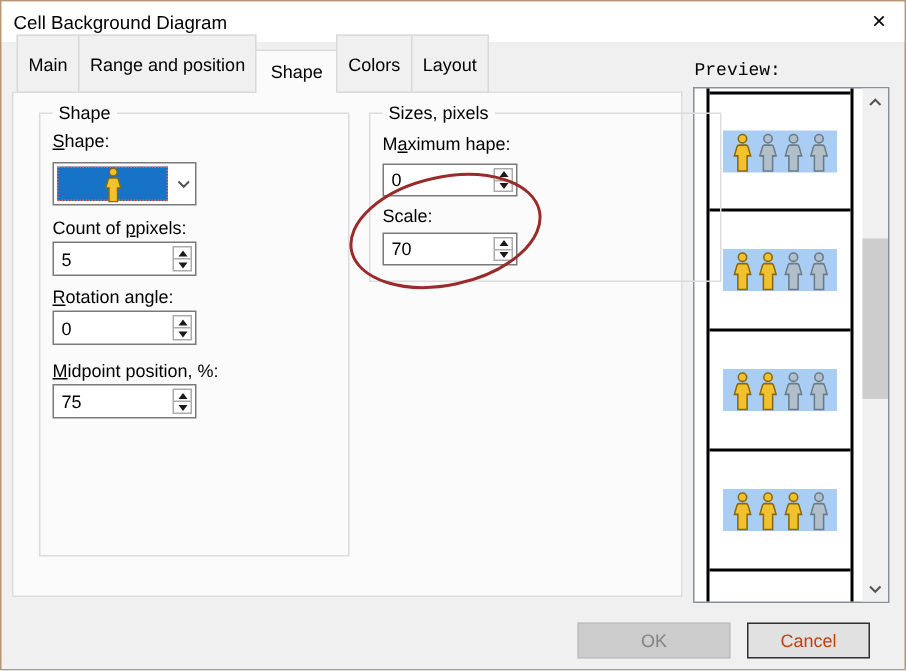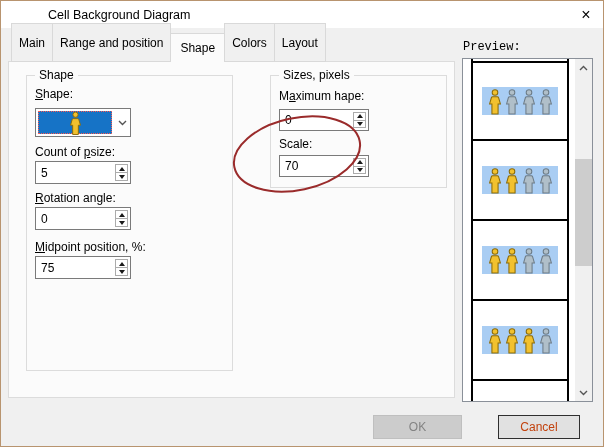--- a/index.html
+++ b/index.html
@@ -3,33 +3,33 @@
 <meta charset="utf-8">
 <style>
   * { margin:0; padding:0; box-sizing:border-box; }
   html,body { background:#fff; }
   .window {
     position:relative; width:604px; height:447px;
     font-family:"Liberation Sans", sans-serif; font-size:12px; color:#000;
     background:var(--body-bg); border:1px solid var(--window-border); overflow:hidden;
   }
   .titlebar { position:absolute; left:0; top:0; right:0; height:27px; background:var(--titlebar-bg); }
-  .title { position:absolute; left:8px; top:7px; font-size:12.5px; white-space:nowrap;margin-left:39px; }
+  .title { position:absolute; left:8px; top:7px; font-size:12.5px; white-space:nowrap; }
   .close { position:absolute; right:6px; top:3px; width:22px; height:22px; border:none; background:transparent;
            font-size:16px; line-height:20px; text-align:center; cursor:default; color:#000; font-family:inherit; }
   .tabs { position:absolute; left:10px; top:32px; height:29px; display:flex; align-items:flex-end; z-index:3; }
   .tab { height:39px; padding:0 7px; display:flex; align-items:center; background:var(--body-bg);
          border:1px solid #d9d9d9; margin-right:-1px; font-size:12px; white-space:nowrap; }
   .tab.active { height:29px; padding:0 9px; background:var(--panel-bg); border-bottom:none; position:relative; z-index:4; }
   .panel { position:absolute; left:7px; top:60px; width:447px; height:337px;
            background:var(--panel-bg); border:1px solid var(--panel-border); z-index:1; }
   .groupbox { position:absolute; border:1px solid var(--panel-border); }
   .gb-title { position:absolute; top:-8px; left:8px; background:var(--panel-bg); padding:0 4px; font-size:12px; white-space:nowrap; }
   .shape-group { left:17px; top:13px; width:207px; height:296px; }
-  .sizes-group { left:237px; top:13px; width:177px; height:113px;margin-left:24px; }
+  .sizes-group { left:237px; top:13px; width:235px; height:113px; }
   .flabel { position:absolute; font-size:12px; white-space:nowrap; }
   .mn { text-decoration:underline; }
   .combo { position:absolute; left:8px; top:32px; width:96px; height:29px; border:1px solid var(--field-border);
            background:#fff; display:flex; }
   .swatch { flex:1; margin:2px; background:var(--swatch-blue); border:1px dotted var(--swatch-selection-red);
             display:flex; align-items:center; justify-content:center; }
   .combo-arrow { width:16px; display:flex; align-items:center; justify-content:center; }
   .spinfield { position:absolute; width:96px; height:23px; background:#fff; border:1px solid var(--field-border); }
   .spin-val { position:absolute; left:5px; top:50%; transform:translateY(-50%); font-size:12px; }
   .updown { position:absolute; top:2px; bottom:2px; right:2px; width:13px; border:1px solid #ababab;
@@ -47,21 +47,21 @@
   .pcell { height:80px; border-bottom:2px solid var(--strip-line); display:flex; align-items:center; justify-content:center; }
   .pcell:first-child { border-top:2px solid var(--strip-line); margin-top:2px; }
   .crowd { width:76px; height:28px; background:var(--preview-blue); display:flex; align-items:center;
            justify-content:center; gap:3px; }
   .sbar { position:absolute; right:0; top:0; bottom:0; width:17px; background:var(--scroll-bg); }
   .sb-btn { position:absolute; left:0; width:17px; height:17px; display:flex; align-items:center; justify-content:center; }
   .sb-up { top:0; } .sb-down { bottom:0; }
   .sb-thumb { position:absolute; left:0; top:100px; width:17px; height:107px; background:var(--scroll-thumb); }
   .btn { position:absolute; top:414px; height:24px; font-size:12px; font-family:inherit;
          display:flex; align-items:center; justify-content:center; cursor:default; }
-  .ok { left:372px; width:89px; background:var(--ok-disabled-bg); border:1px solid var(--ok-disabled-border);
+  .ok { left:384px; width:102px; background:var(--ok-disabled-bg); border:1px solid var(--ok-disabled-border);
         color:var(--ok-disabled-text); }
   .cancel { left:497px; width:82px; background:var(--cancel-bg); border:1px solid var(--cancel-border); color:#c2410c; }
   .ann { position:absolute; left:0; top:0; pointer-events:none; z-index:5; }
   .ann ellipse { fill:none; stroke:var(--annotation-red); stroke-width:2; }
   .chev { stroke:#555; stroke-width:1.4; fill:none; }
 </style>
 </head>
 <body>
 
 <div class="window">
@@ -92,21 +92,21 @@
               <path d="M5.1 8.9 L9.9 8.9 C10.6 8.9 11.2 9.3 11.4 10 L13.3 16.6 L10.8 16.6 L10.8 27.4 L4.2 27.4 L4.2 16.6 L1.7 16.6 L3.6 10 C3.8 9.3 4.4 8.9 5.1 8.9 Z" fill="#f2c12e" stroke="#8a6a08" stroke-width="1.1"></path>
             </svg>
           </div>
         <div class="combo-arrow">
           <svg width="9" height="6" viewBox="0 0 9 6">
               <polyline class="chev" points="1,1 4.5,4.5 8,1"></polyline>
             </svg>
         </div>
       </div>
 
-      <span class="flabel" style="left:8px; top:69px;"><span>Count of </span><span class="mn">p</span><span>size:</span></span>
+      <span class="flabel" style="left:8px; top:69px;"><span>Count of </span><span class="mn">p</span><span>pixels:</span></span>
       <div class="spinfield" style="left:8px; top:85px;">
         <span class="spin-val">5</span>
         <div class="updown">
             <div class="sp up">
               <i class="tri tri-up"></i>
             </div>
             <div class="sp dn">
               <i class="tri tri-dn"></i>
             </div>
           </div>

